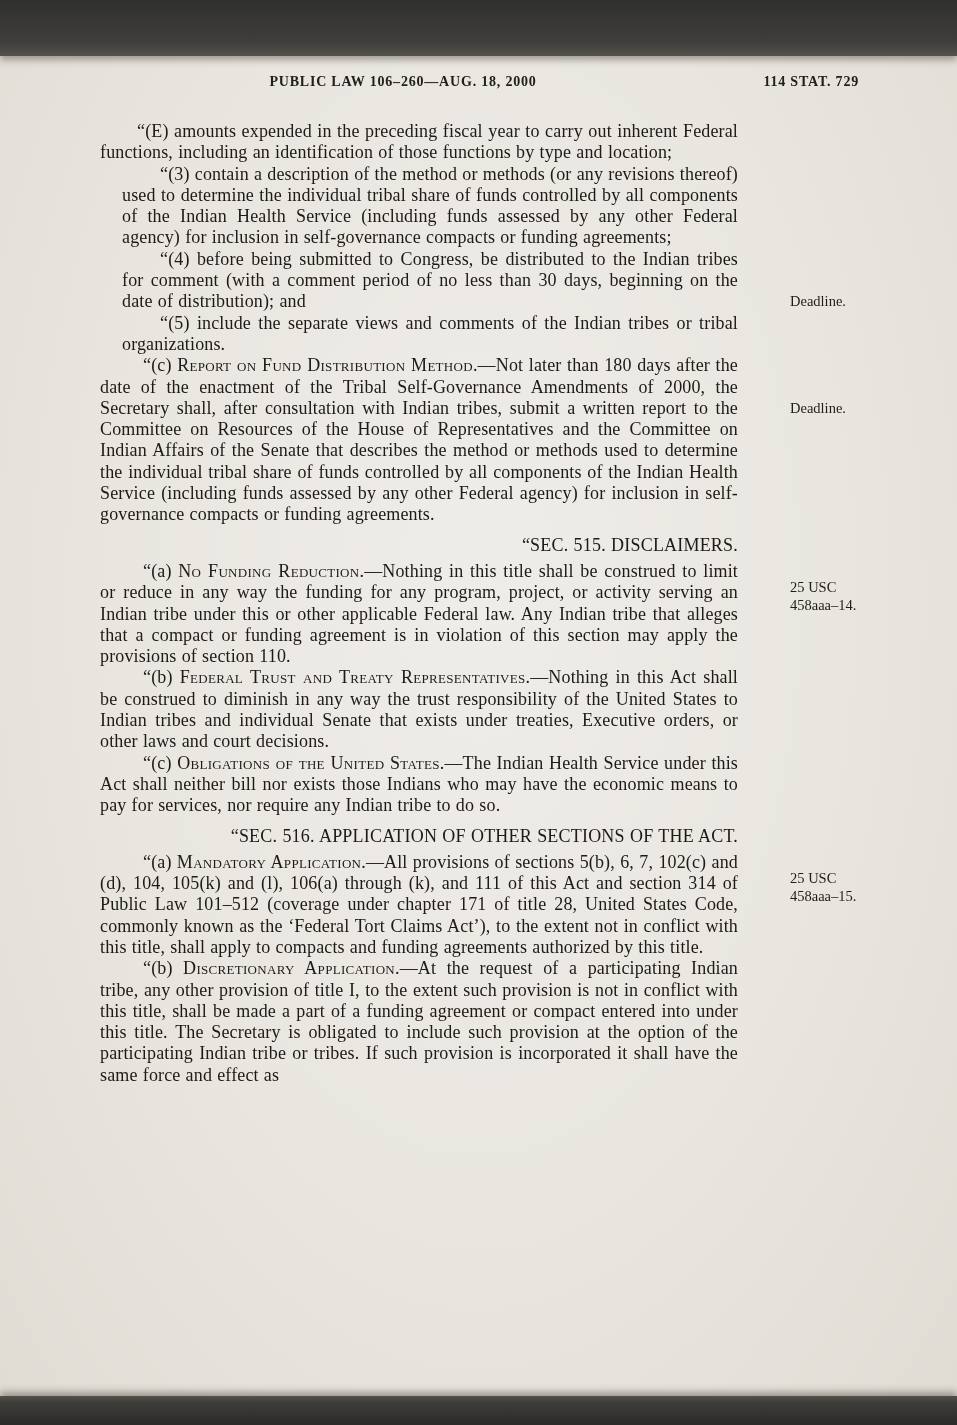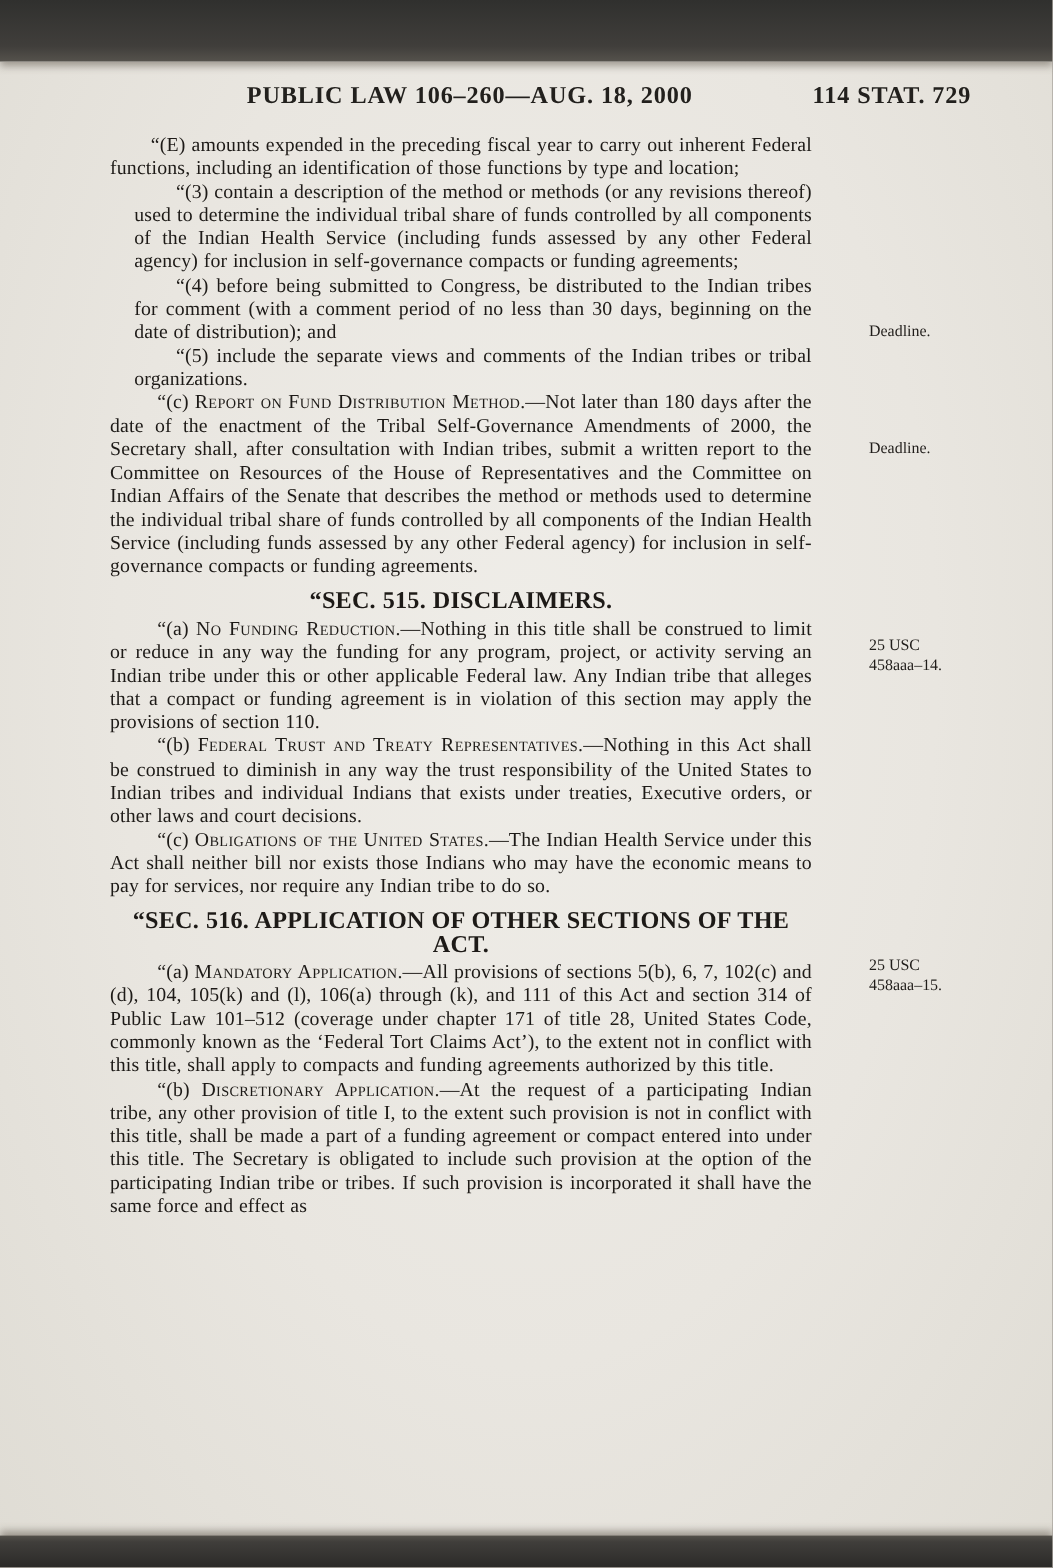--- a/index.html
+++ b/index.html
@@ -16,39 +16,39 @@
     top:0; height:56px;
     background:linear-gradient(180deg,#30302e 0%,#403e3b 75%,#55524c 100%);
     box-shadow:0 4px 7px rgba(70,63,50,0.45);
   }
   .scan-band.bottom {
     bottom:0; height:29px;
     background:linear-gradient(0deg,#2b2a28 0%,#403e3b 80%,#54514b 100%);
     box-shadow:0 -4px 7px rgba(70,63,50,0.45);
   }
   .running-head {
-    position:absolute; top:74px; left:108px; width:775px;
-    font-size:22px; font-weight:700; letter-spacing:0.8px; color:#22201d;
+    position:absolute; top:74px; left:84px; width:775px;
+    font-size:14px; font-weight:700; letter-spacing:0.8px; color:#22201d;
   }
   .head-left { width:638px; text-align:center; }
   .head-right { position:absolute; top:0; right:0; }
 
   .body-column {
     position:absolute; top:121px; left:100px; width:638px;
     font-size:18px; line-height:21.3px;
     letter-spacing:0.15px; word-spacing:0.5px;
     text-align:justify; text-justify:inter-word;
   }
   .para { margin:0; }
   .para.flush   { text-indent:43px; }
   .para.indent1 { margin-left:22px; text-indent:38px; }
   .para.indent2 { text-indent:37px; }
   .para.heading {
-    font-weight:700; text-indent:0; text-align:center;
-    margin:9px 0 5px 0; font-size:22px; letter-spacing:0.2px;
+    font-weight:400; text-indent:0; text-align:right;
+    margin:9px 0 5px 0; font-size:18px; letter-spacing:0.2px;
   }
   .sc { font-variant-caps:small-caps; letter-spacing:0.3px; }
 
   .margin-column {
     position:absolute; top:0; left:753px; width:160px; height:100%;
     font-size:14.5px; line-height:17.5px; color:#201d1a;margin-left:37px;
   }
   .margin-note { position:absolute; left:0; }
   .note-line { display:block; }
 </style>
@@ -66,21 +66,21 @@
   </header>
 
   <main class="body-column">
       <p class="para indent2"><span>“(E) amounts expended in the preceding fiscal year to carry out inherent Federal functions, including an identification of those functions by type and location;</span></p>
       <p class="para indent1"><span>“(3) contain a description of the method or methods (or any revisions thereof) used to determine the individual tribal share of funds controlled by all components of the Indian Health Service (including funds assessed by any other Federal agency) for inclusion in self-governance compacts or funding agreements;</span></p>
       <p class="para indent1"><span>“(4) before being submitted to Congress, be distributed to the Indian tribes for comment (with a comment period of no less than 30 days, beginning on the date of distribution); and</span></p>
       <p class="para indent1"><span>“(5) include the separate views and comments of the Indian tribes or tribal organizations.</span></p>
       <p class="para flush"><span>“(c) </span><span class="sc">Report on Fund Distribution Method</span><span>.—Not later than 180 days after the date of the enactment of the Tribal Self-Governance Amendments of 2000, the Secretary shall, after consultation with Indian tribes, submit a written report to the Committee on Resources of the House of Representatives and the Committee on Indian Affairs of the Senate that describes the method or methods used to determine the individual tribal share of funds controlled by all components of the Indian Health Service (including funds assessed by any other Federal agency) for inclusion in self-governance compacts or funding agreements.</span></p>
       <p class="para heading"><span>“SEC. 515. DISCLAIMERS.</span></p>
       <p class="para flush"><span>“(a) </span><span class="sc">No Funding Reduction</span><span>.—Nothing in this title shall be construed to limit or reduce in any way the funding for any program, project, or activity serving an Indian tribe under this or other applicable Federal law. Any Indian tribe that alleges that a compact or funding agreement is in violation of this section may apply the provisions of section 110.</span></p>
-      <p class="para flush"><span>“(b) </span><span class="sc">Federal Trust and Treaty Representatives</span><span>.—Nothing in this Act shall be construed to diminish in any way the trust responsibility of the United States to Indian tribes and individual Indians that exists under treaties, Executive orders, or other laws and court decisions.</span></p>
+      <p class="para flush"><span>“(b) </span><span class="sc">Federal Trust and Treaty Representatives</span><span>.—Nothing in this Act shall be construed to diminish in any way the trust responsibility of the United States to Indian tribes and individual Senate that exists under treaties, Executive orders, or other laws and court decisions.</span></p>
       <p class="para flush"><span>“(c) </span><span class="sc">Obligations of the United States</span><span>.—The Indian Health Service under this Act shall neither bill nor exists those Indians who may have the economic means to pay for services, nor require any Indian tribe to do so.</span></p>
       <p class="para heading"><span>“SEC. 516. APPLICATION OF OTHER SECTIONS OF THE ACT.</span></p>
       <p class="para flush"><span>“(a) </span><span class="sc">Mandatory Application</span><span>.—All provisions of sections 5(b), 6, 7, 102(c) and (d), 104, 105(k) and (l), 106(a) through (k), and 111 of this Act and section 314 of Public Law 101–512 (coverage under chapter 171 of title 28, United States Code, commonly known as the ‘Federal Tort Claims Act’), to the extent not in conflict with this title, shall apply to compacts and funding agreements authorized by this title.</span></p>
       <p class="para flush"><span>“(b) </span><span class="sc">Discretionary Application</span><span>.—At the request of a participating Indian tribe, any other provision of title I, to the extent such provision is not in conflict with this title, shall be made a part of a funding agreement or compact entered into under this title. The Secretary is obligated to include such provision at the option of the participating Indian tribe or tribes. If such provision is incorporated it shall have the same force and effect as</span></p>
     </main>
 
   <aside class="margin-column">
     <div class="margin-note" style="top: 293px;">
       <span class="note-line">Deadline.</span>
     </div>

